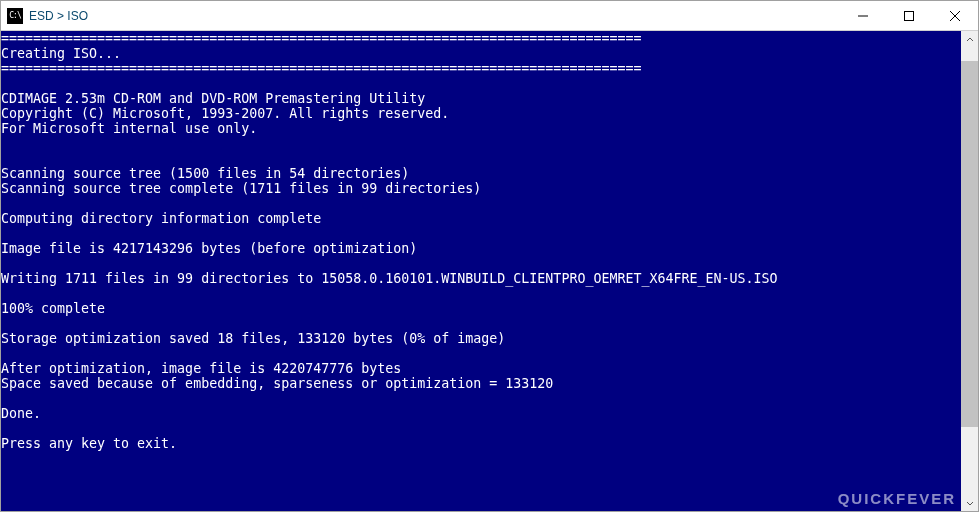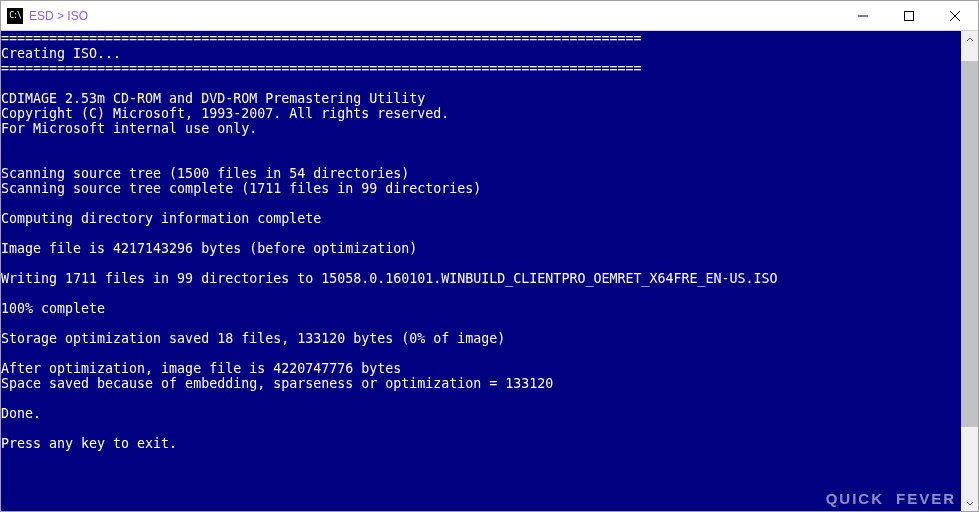--- a/index.html
+++ b/index.html
@@ -30,21 +30,21 @@
   }
   .titlebar-icon-text {
     color: #fff;
     font-family: Consolas, monospace;
     font-size: 8px;
     line-height: 1;
     letter-spacing: -1px;
   }
   .titlebar-title {
     font-size: 12px;
-    color: #8b5cf6;
+    color: #0c4a6e;
     flex: 0 0 auto;
   }
   .titlebar-spacer { flex: 1; }
   .winbtn {
     width: 46px;
     height: 30px;
     display: flex;
     align-items: center;
     justify-content: center;
     font-size: 10px;
@@ -104,21 +104,21 @@
     position: absolute;
     right: 22px;
     bottom: 4px;
     color: rgba(255,255,255,0.55);
     font-family: "Segoe UI", Arial, sans-serif;
     font-size: 15px;
     letter-spacing: 2px;
     pointer-events: none;
   }
   .watermark .light { font-weight: 700; }
-  .watermark .bold { font-weight: 600; margin-left: 12px; }
+  .watermark .bold { font-weight: 600; }
 </style>
 </head>
 <body>
 
 <div class="titlebar">
   <div class="titlebar-icon">
     <span class="titlebar-icon-text">C:\</span>
   </div>
   <div class="titlebar-title">ESD &gt; ISO</div>
   <div class="titlebar-spacer"></div>

